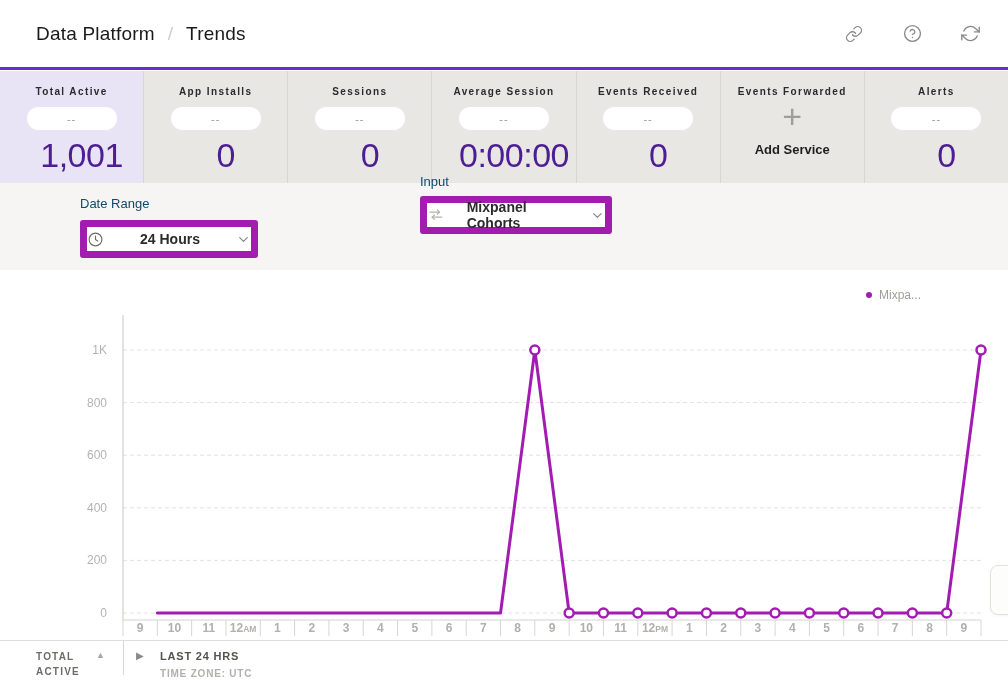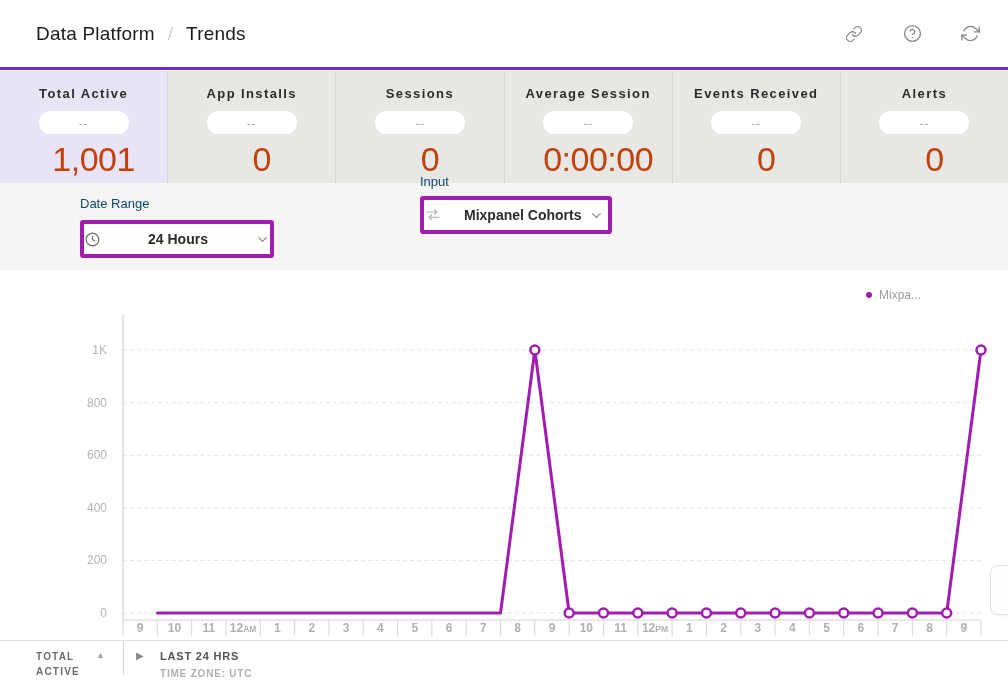--- a/index.html
+++ b/index.html
@@ -14,32 +14,32 @@
   .header-actions { margin-left:auto; display:flex; align-items:center; gap:38px; }
   .icon-btn { width:20px; height:20px; display:flex; align-items:center; justify-content:center; cursor:pointer; background:none; border:none; }
   .icon-btn svg { stroke:#8b8987; fill:none; stroke-width:1.7; stroke-linecap:round; stroke-linejoin:round; }
 
   
   .metrics { position:absolute; top:71px; left:0; width:1008px; height:112px; display:flex; }
   .card { flex:1 1 0; background:#e9e7e4; border-right:1px solid #d9d7d4; display:flex; flex-direction:column;
           align-items:center; padding-top:15px; cursor:pointer; }
   .card:last-child { border-right:none; }
   .card.selected { background:#e8e3f5; }
-  .card-label { font-size:13px; font-weight:700; letter-spacing:1.4px; color:#2b2b2b; white-space:nowrap; }
+  .card-label { font-size:10px; font-weight:700; letter-spacing:1.4px; color:#2b2b2b; white-space:nowrap; }
   .pill { margin-top:10px; width:90px; height:23px; border-radius:12px; background:#fff; display:flex;
           align-items:center; justify-content:center; font-size:11px; letter-spacing:1px; color:#9b9996; }
-  .card-value { margin-top:7px; font-size:34px; font-weight:400; color:#c2410c; line-height:1.1; letter-spacing:-.5px;margin-left:20px; }
+  .card-value { margin-top:7px; font-size:34px; font-weight:400; color:#4c1d95; line-height:1.1; letter-spacing:-.5px;margin-left:20px; }
   .plus-glyph { margin-top:4px; font-size:34px; font-weight:200; color:#a09e9b; line-height:30px; }
   .card-action { margin-top:11px; font-size:13px; font-weight:700; color:#1f1f1f; }
 
   
   .filters { position:absolute; top:183px; left:0; width:1008px; height:87px; background:#f6f5f3; }
   .filter-group { position:absolute; top:13px; }
   .filter-label { font-size:13px; color:#0c4a6e; margin-bottom:9px; }
-  .select { height:38px; background:#fff; border:4px solid #a21caf; border-radius:3px; display:flex;
+  .select { height:38px; background:#fff; border:7px solid #a21caf; border-radius:3px; display:flex;
             align-items:center; padding:0 0; cursor:pointer; }
   .select-value { font-size:14px; font-weight:700; color:#2b2b2b; }
   .select svg.lead { stroke:#6e6c69; fill:none; stroke-width:1.6; stroke-linecap:round; stroke-linejoin:round; }
   .select svg.swap { stroke:#b3b1ae; fill:none; stroke-width:1.6; stroke-linecap:round; stroke-linejoin:round; }
   .select svg.chev { stroke:#8b8987; fill:none; stroke-width:2; stroke-linecap:round; stroke-linejoin:round; }
 
   
   .chart-section { position:absolute; top:270px; left:0; width:836px; height:370px; background:#fff; }
   .legend { position:absolute; left:866px; top:18px; display:flex; align-items:center; gap:7px; cursor:pointer; }
   .legend-dot { width:6px; height:6px; border-radius:50%; }
@@ -114,30 +114,35 @@
     <div class="card-label">Average Session</div>
     <div class="pill">--</div>
     <div class="card-value">0:00:00</div>
   </div>
   <div class="card">
     <div class="card-label">Events Received</div>
     <div class="pill">--</div>
     <div class="card-value">0</div>
   </div>
   <div class="card">
+    <div class="card-label">Events Forwarded</div>
+    <div class="plus-glyph">+</div>
+    <div class="card-action">Add Service</div>
+  </div>
+  <div class="card">
     <div class="card-label">Alerts</div>
     <div class="pill">--</div>
     <div class="card-value">0</div>
   </div>
 </div>
 
 <div class="filters">
   <div class="filter-group" style="left:44px;margin-left:36px;">
     <div class="filter-label">Date Range</div>
-    <div class="select" style="width:194px; justify-content:space-between;">
+    <div class="select" style="width:178px; justify-content:space-between;">
       <svg class="lead" width="17" height="17" viewBox="0 0 24 24">
         <circle cx="12" cy="12" r="9"></circle>
           <path d="M12 7v5l3.2 2"></path>
       </svg>
       <span class="select-value">24 Hours</span>
       <svg class="chev" width="15" height="15" viewBox="0 0 24 24">
         <polyline points="6 9 12 15 18 9"></polyline>
       </svg>
     </div>
   </div>

